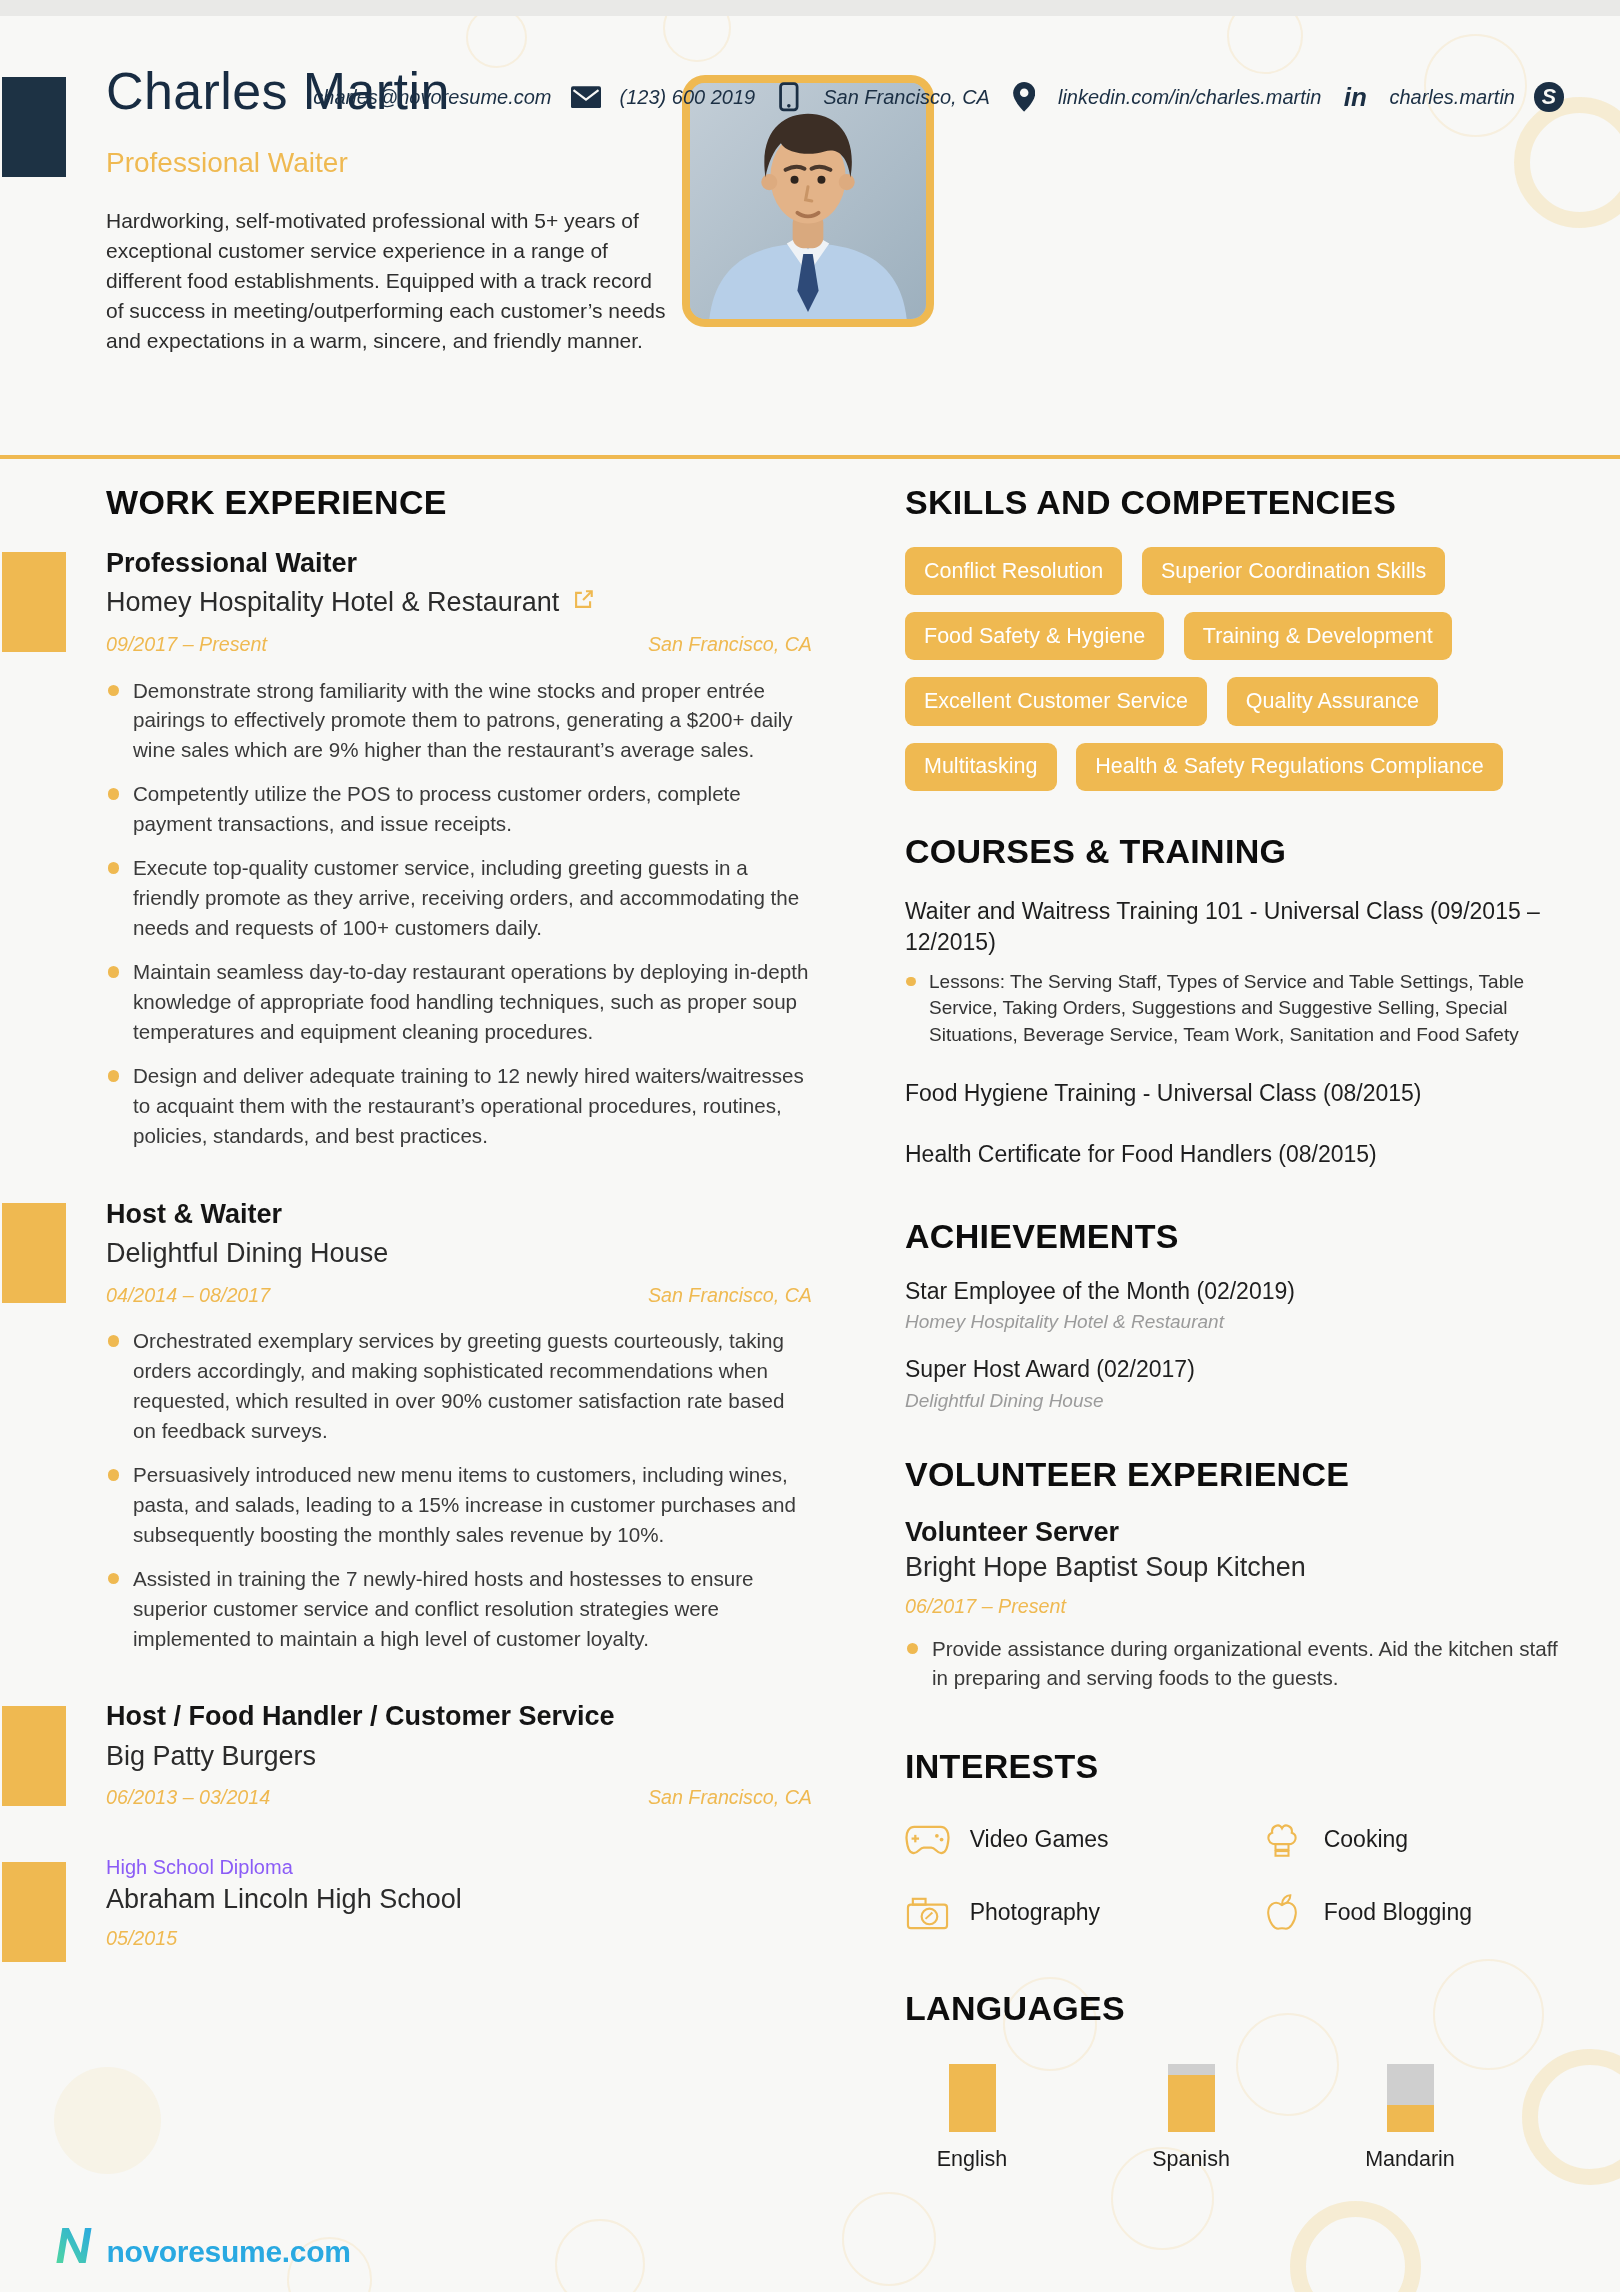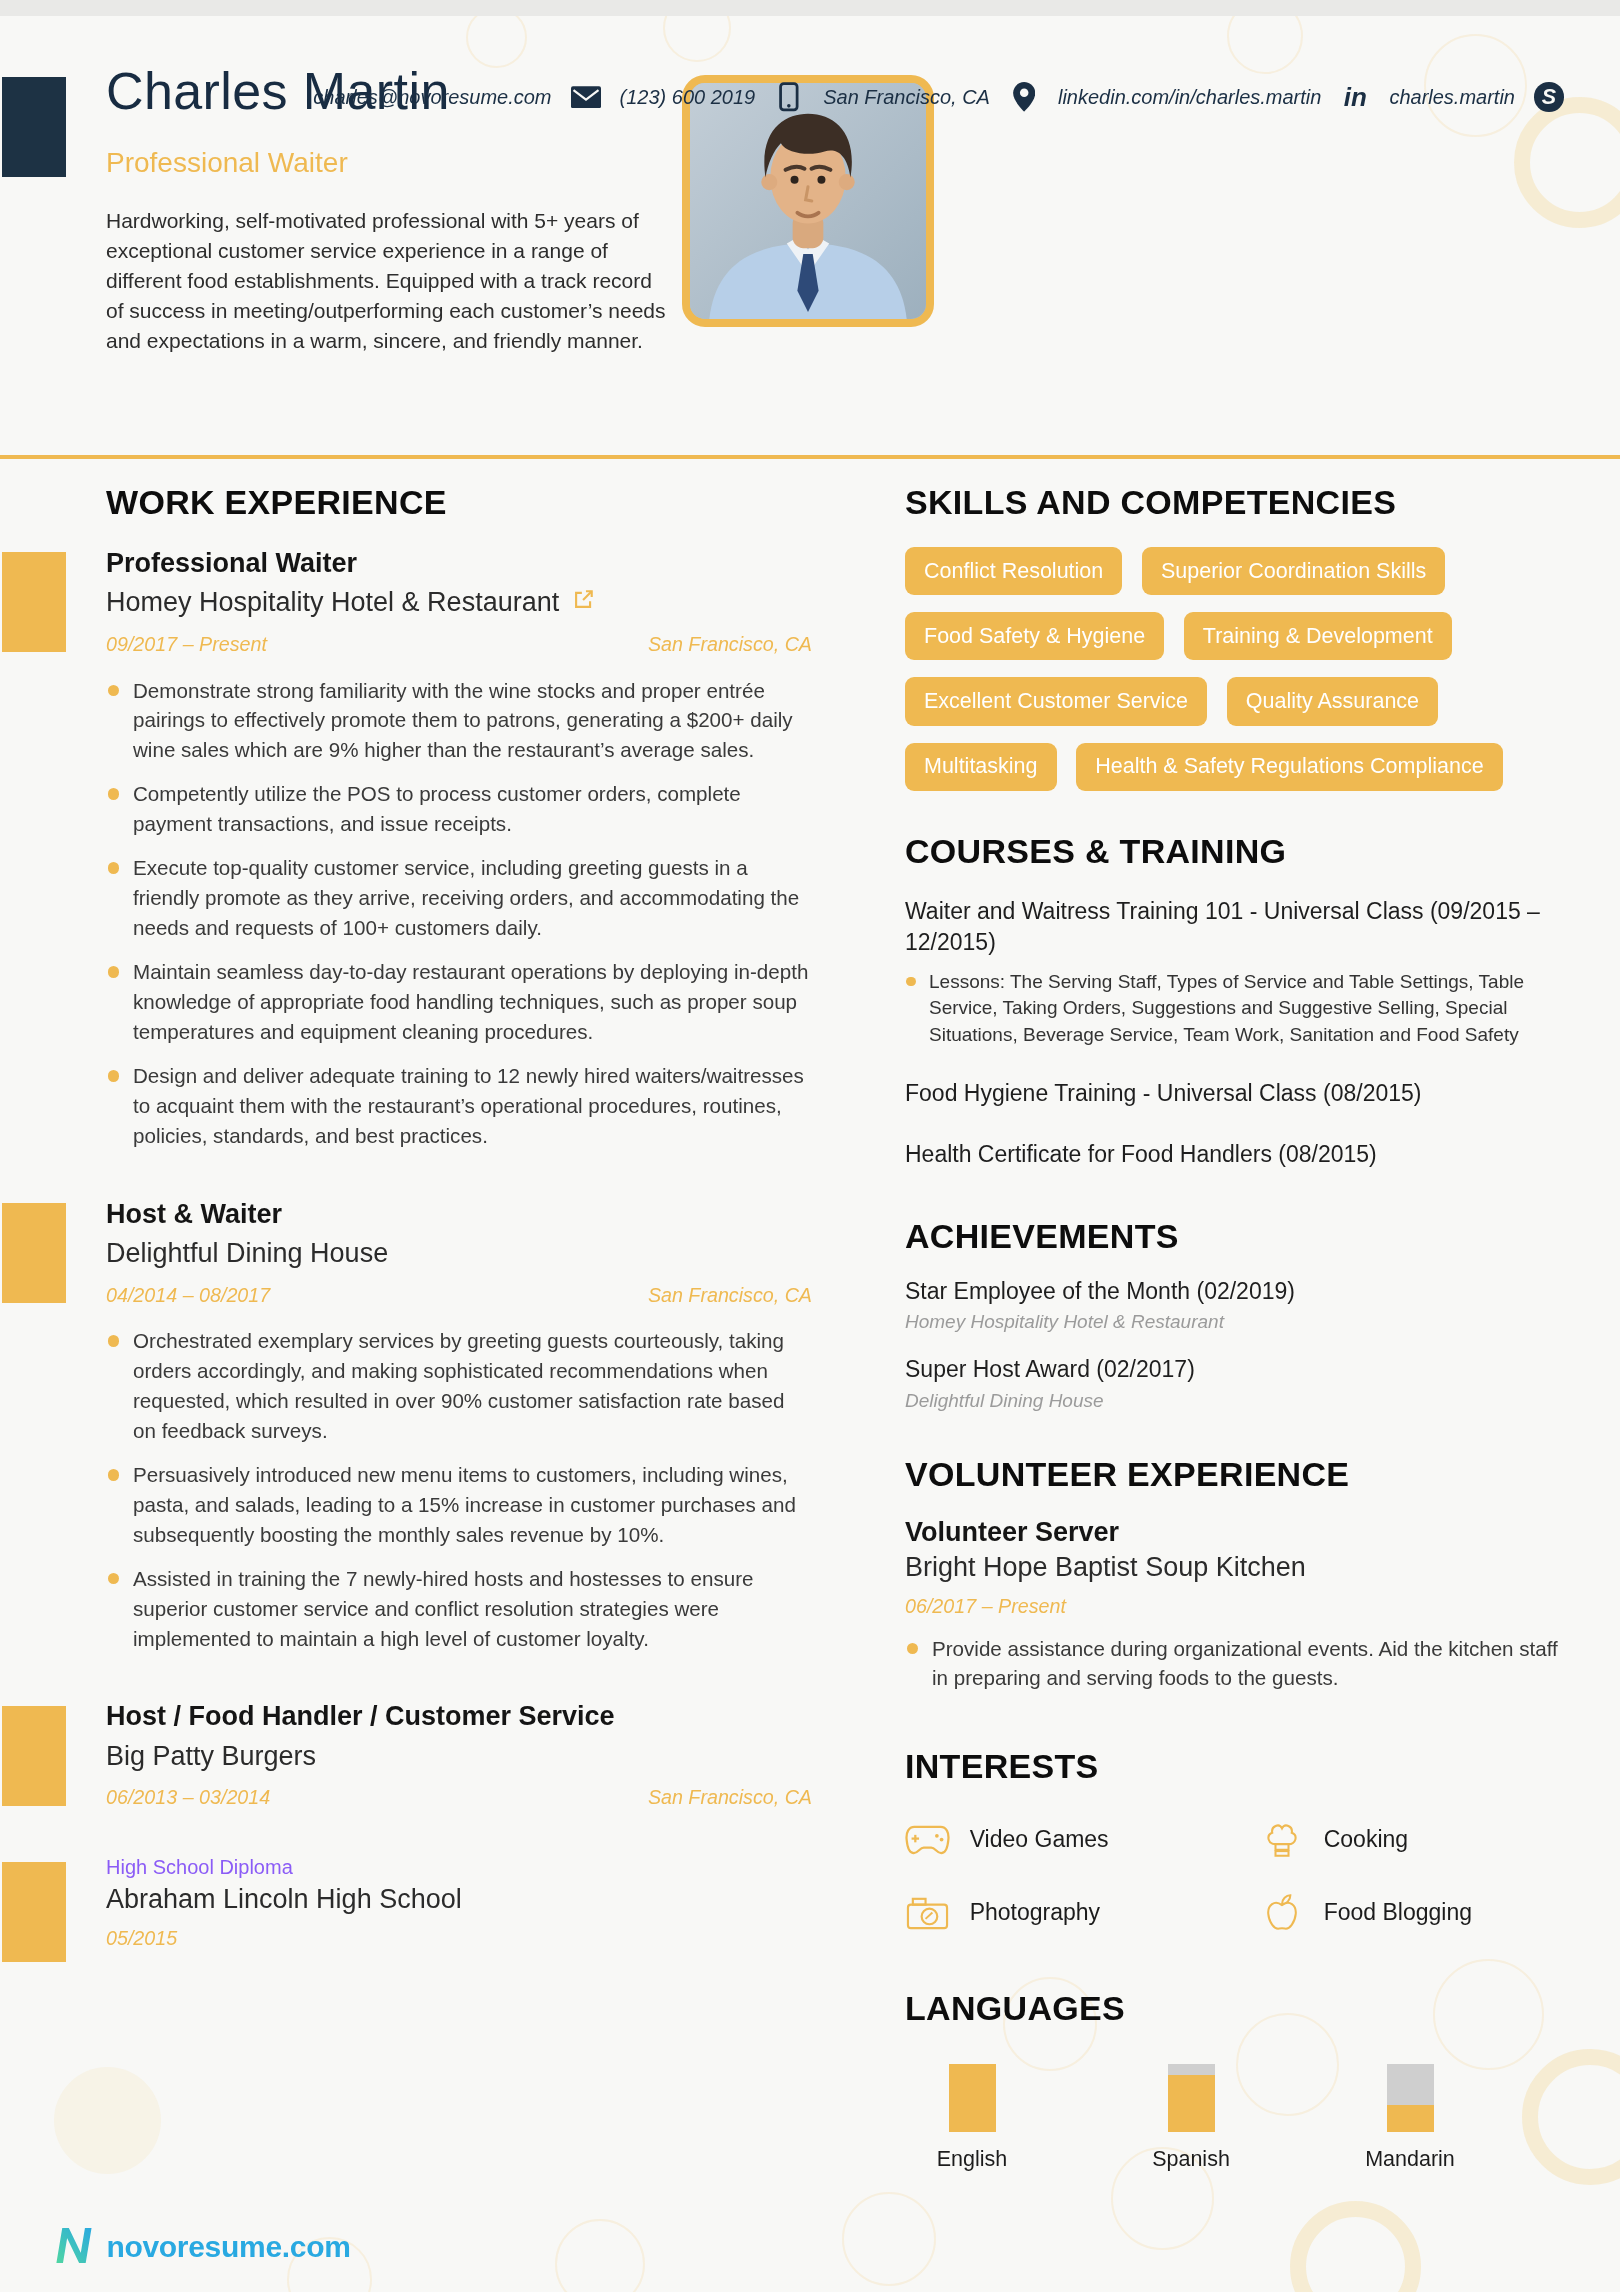--- a/index.html
+++ b/index.html
@@ -81,21 +81,21 @@
 
   
   h2.sec.mt-lang{margin:57px 0 36px 0;}
   .langs{display:flex;gap:85px;}
   .lang{width:134px;display:flex;flex-direction:column;align-items:center;}
   .lang-bar{position:relative;width:47px;height:68px;background:#cfcfcf;overflow:hidden;}
   .lang-fill{position:absolute;left:0;right:0;bottom:0;background:#efb951;}
   .lang-lbl{margin-top:15px;font-size:21.5px;color:#1c1c1c;}
 
   
-  .footer{position:absolute;left:52px;top:2209px;display:flex;align-items:center;gap:13.4px;}
+  .footer{position:absolute;left:52px;top:2209px;display:flex;align-items:flex-end;gap:13.4px;}
   .brand{font-size:30px;font-weight:bold;color:#29a9e1;letter-spacing:-0.3px;}
 </style>
 </head>
 <body>
 
 <div class="page">
 
   <div class="deco o" style="left:1227px;top:-18px;width:72px;height:72px;"></div>
   <div class="deco o" style="left:1424px;top:18px;width:99px;height:99px;"></div>
   <div class="deco donut" style="left:1514px;top:81px;width:99px;height:99px;"></div>

